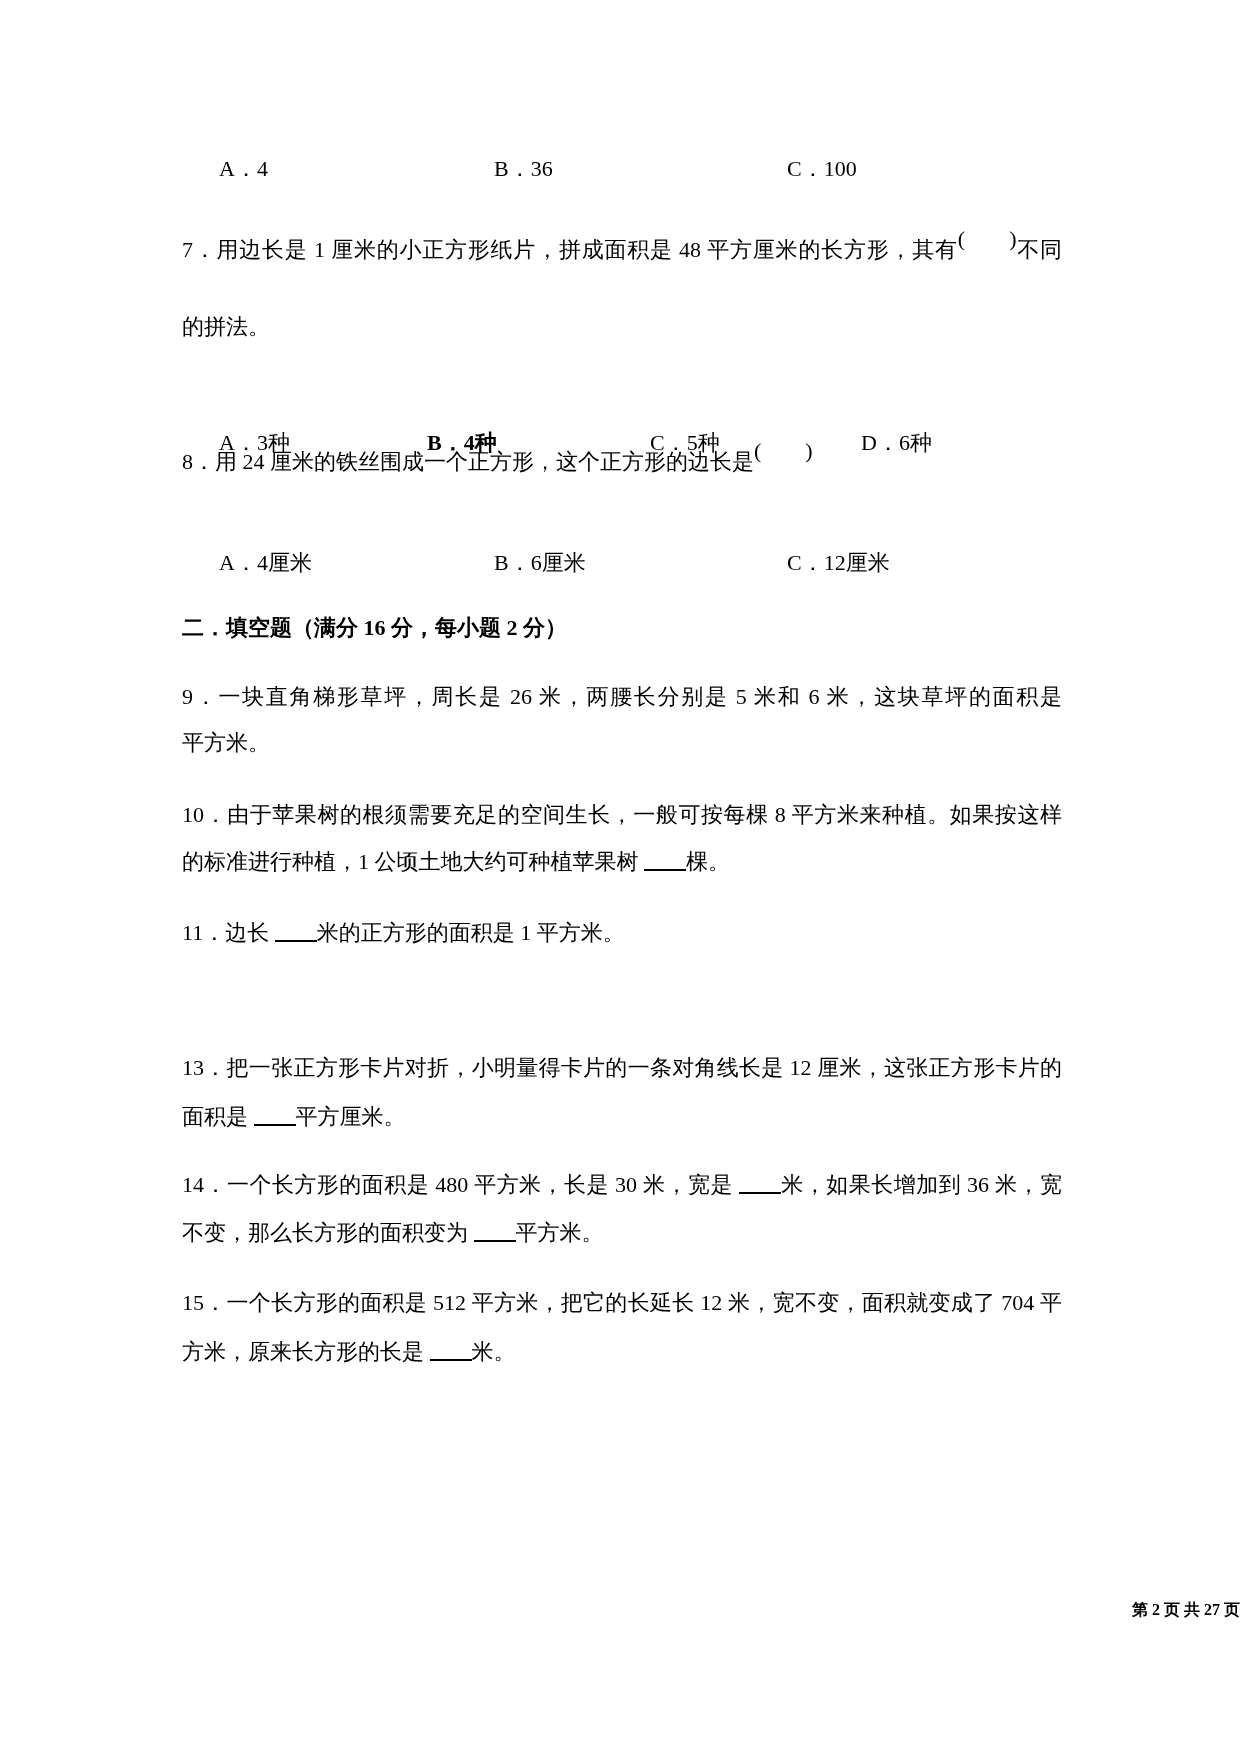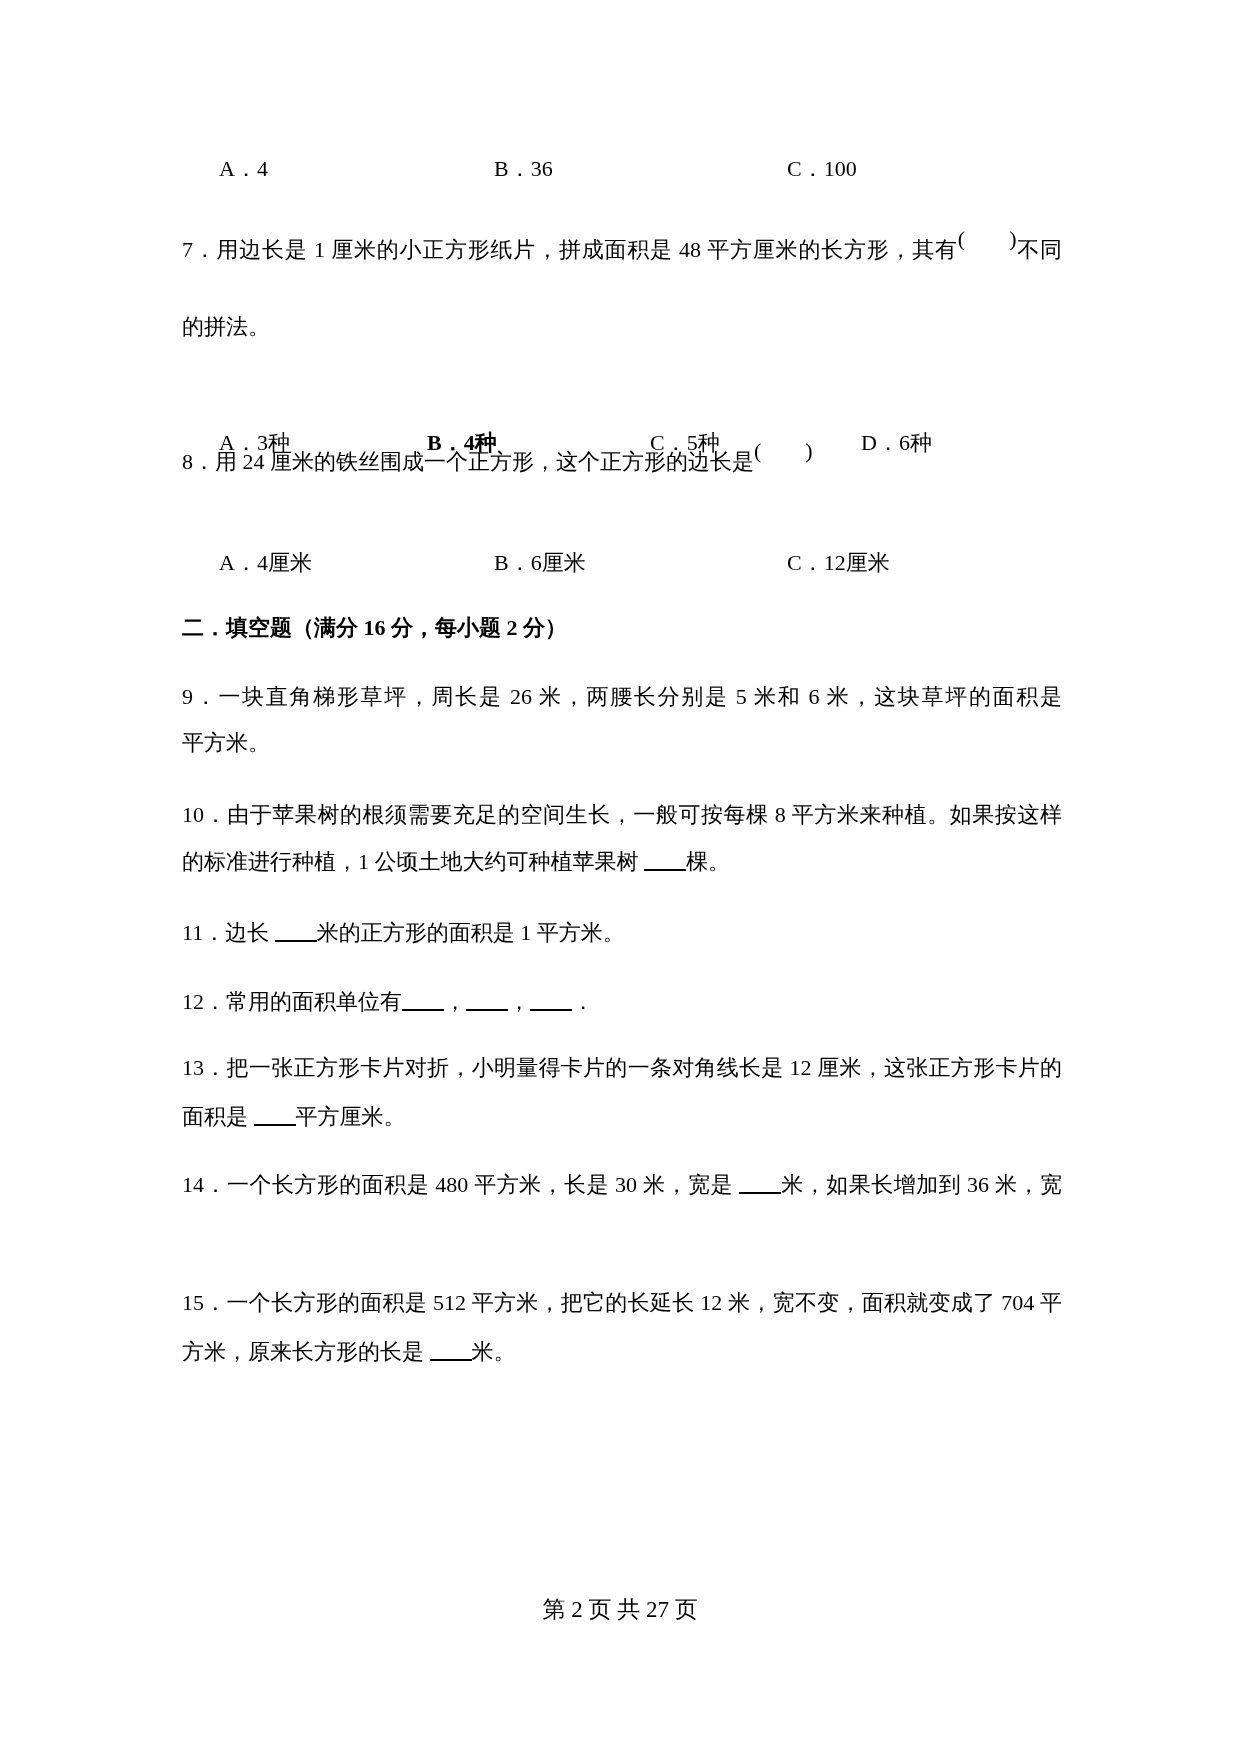--- a/index.html
+++ b/index.html
@@ -46,24 +46,25 @@
     position: relative;
     top: -11px;
     white-space: nowrap;
   }
   .pgap { display: inline-block; width: 44px; }
   .footer-line {
     position: absolute;
     top: 1597px;
     left: 0;
     width: 100%;
-    text-align: center;
-    font-size: 23px;
+    text-align: right;
+    font-size: 16px;
     line-height: 26px;
     color: #000;
+    font-weight: bold;
   }
 </style>
 </head>
 <body>
 
 <div class="page">
 
   <div class="line optrow row3" style="top:154px">
     <span class="opt c1">A．4</span><span class="opt c2">B．36</span><span class="opt c3">C．100</span>
   </div>
@@ -90,31 +91,31 @@
 
   <div class="line just" style="top:800px">10．由于苹果树的根须需要充足的空间生长，一般可按每棵 8 平方米来种植。如果按这样</div>
   <div class="line" style="top:847px">
     <span>的标准进行种植，1 公顷土地大约可种植苹果树 </span><span class="blank"></span><span>棵。</span>
   </div>
 
   <div class="line" style="top:918px">
     <span>11．边长 </span><span class="blank"></span><span>米的正方形的面积是 1 平方米。</span>
   </div>
 
-  <div class="line" style="top:987px">
-    <span>12．常用的面积单位有</span><span class="blank"></span><span>，</span><span class="blank"></span><span>，</span><span class="blank"></span><span>．</span>
-  </div>
 
   <div class="line just" style="top:1053px">13．把一张正方形卡片对折，小明量得卡片的一条对角线长是 12 厘米，这张正方形卡片的</div>
   <div class="line" style="top:1102px">
     <span>面积是 </span><span class="blank"></span><span>平方厘米。</span>
   </div>
 
   <div class="line just" style="top:1170px">
     <span>14．一个长方形的面积是 480 平方米，长是 30 米，宽是 </span><span class="blank"></span><span>米，如果长增加到 36 米，宽</span>
+  </div>
+  <div class="line" style="top:1218px">
+    <span>不变，那么长方形的面积变为 </span><span class="blank"></span><span>平方米。</span>
   </div>
 
   <div class="line just" style="top:1288px">15．一个长方形的面积是 512 平方米，把它的长延长 12 米，宽不变，面积就变成了 704 平</div>
   <div class="line" style="top:1337px">
     <span>方米，原来长方形的长是 </span><span class="blank"></span><span>米。</span>
   </div>
 
   <div class="footer-line">第 2 页 共 27 页</div>
 
 </div>

